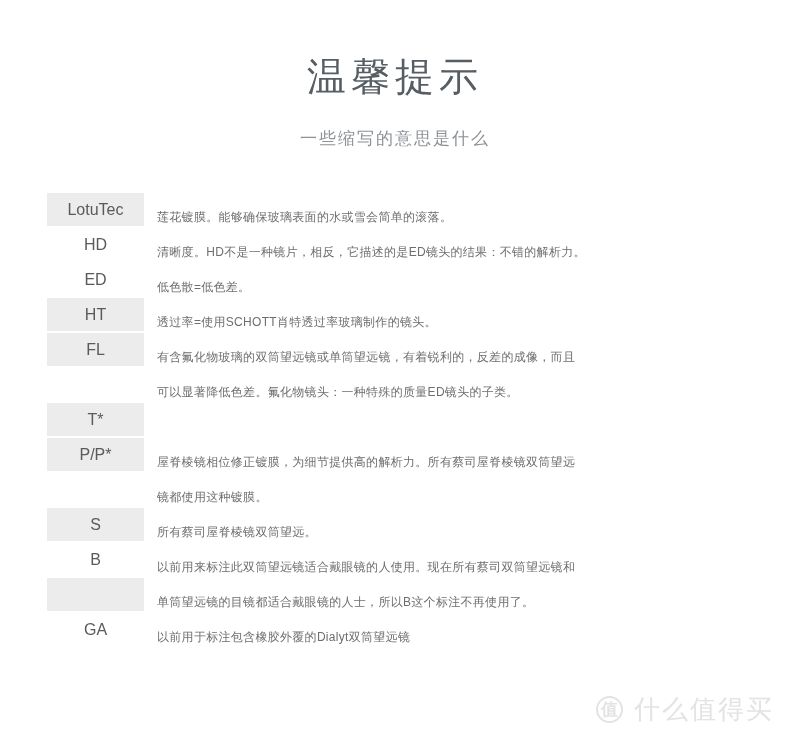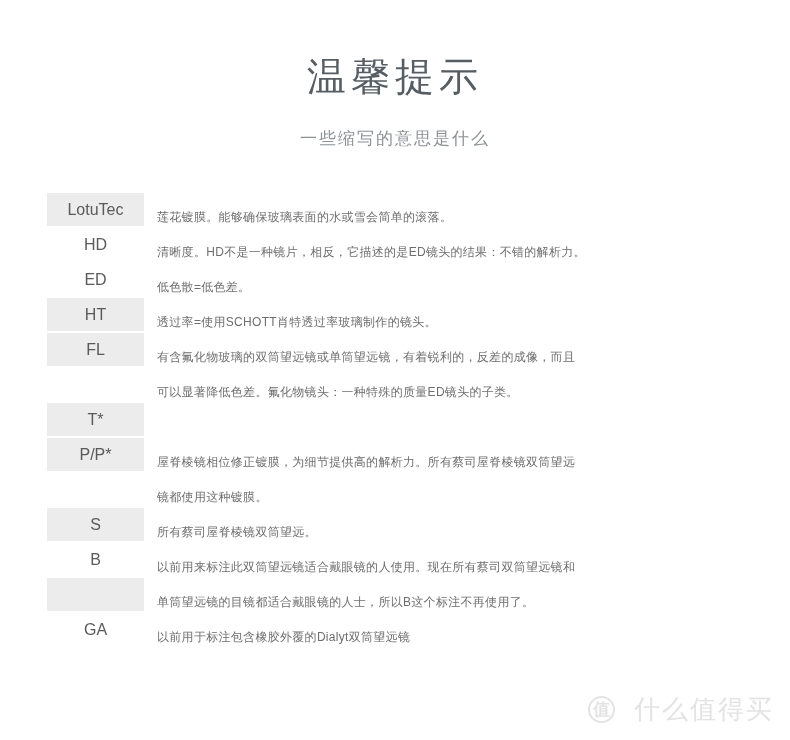--- a/index.html
+++ b/index.html
@@ -75,21 +75,21 @@
   .wm-logo{
     width:27px;height:27px;
     border:2px solid var(--watermark);
     border-radius:50%;
     display:flex;align-items:center;justify-content:center;
     font-size:17px;
     font-weight:700;
     box-sizing:border-box;
   }
   .wm-brand{
-    margin-left:19px;
+    margin-left:11px;
     font-size:26px;
     letter-spacing:2px;
     font-weight:400;
   }
 </style>
 </head>
 <body>
 
 <h1 class="page-title">温馨提示</h1>
 <div class="page-subtitle">一些缩写的意思是什么</div>

